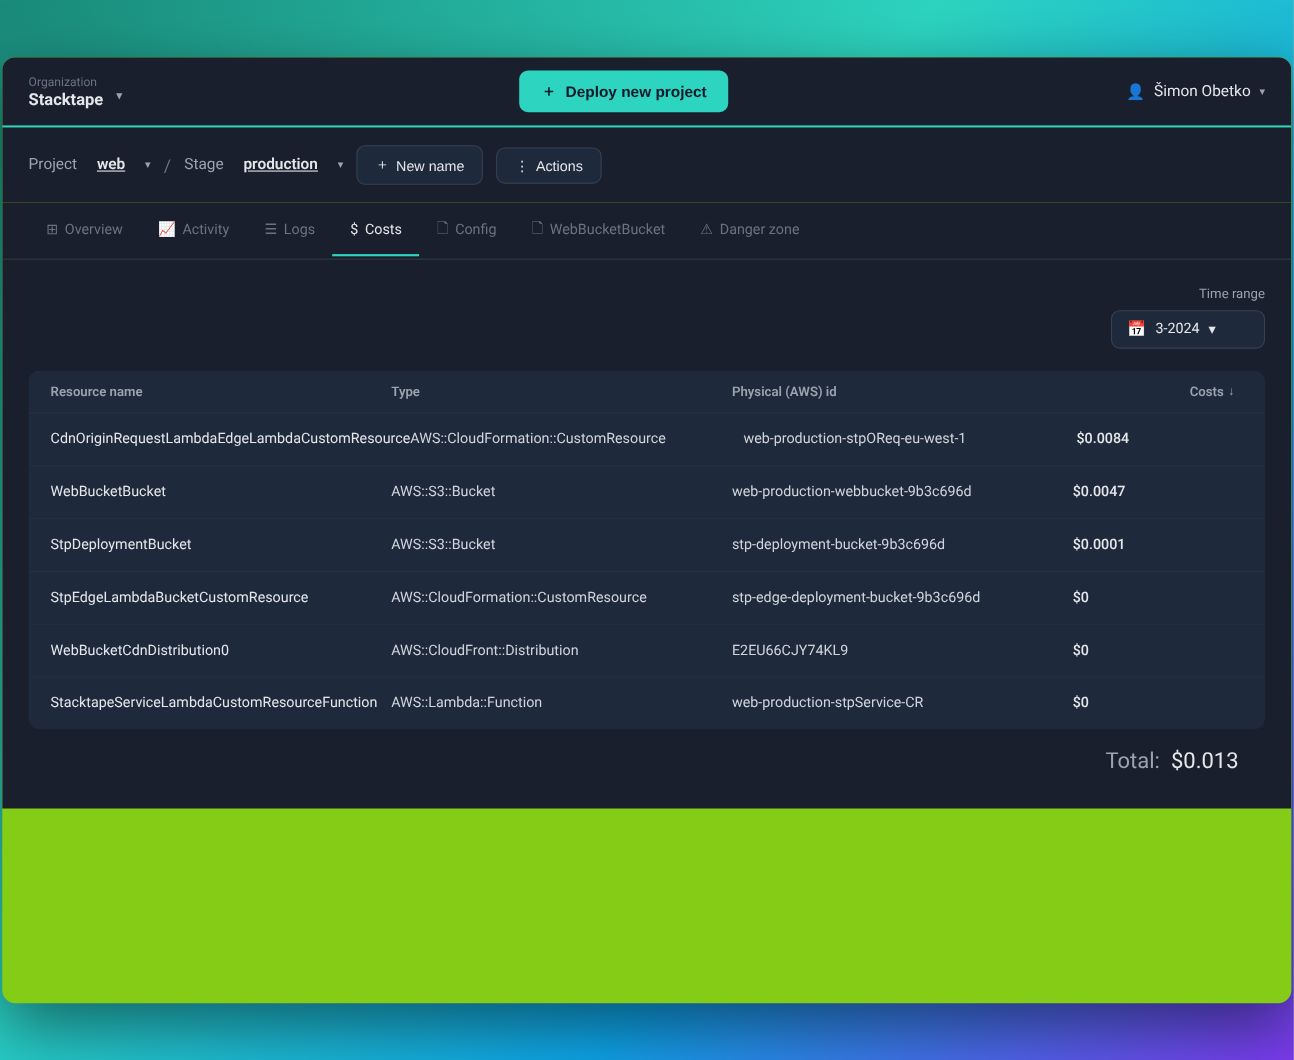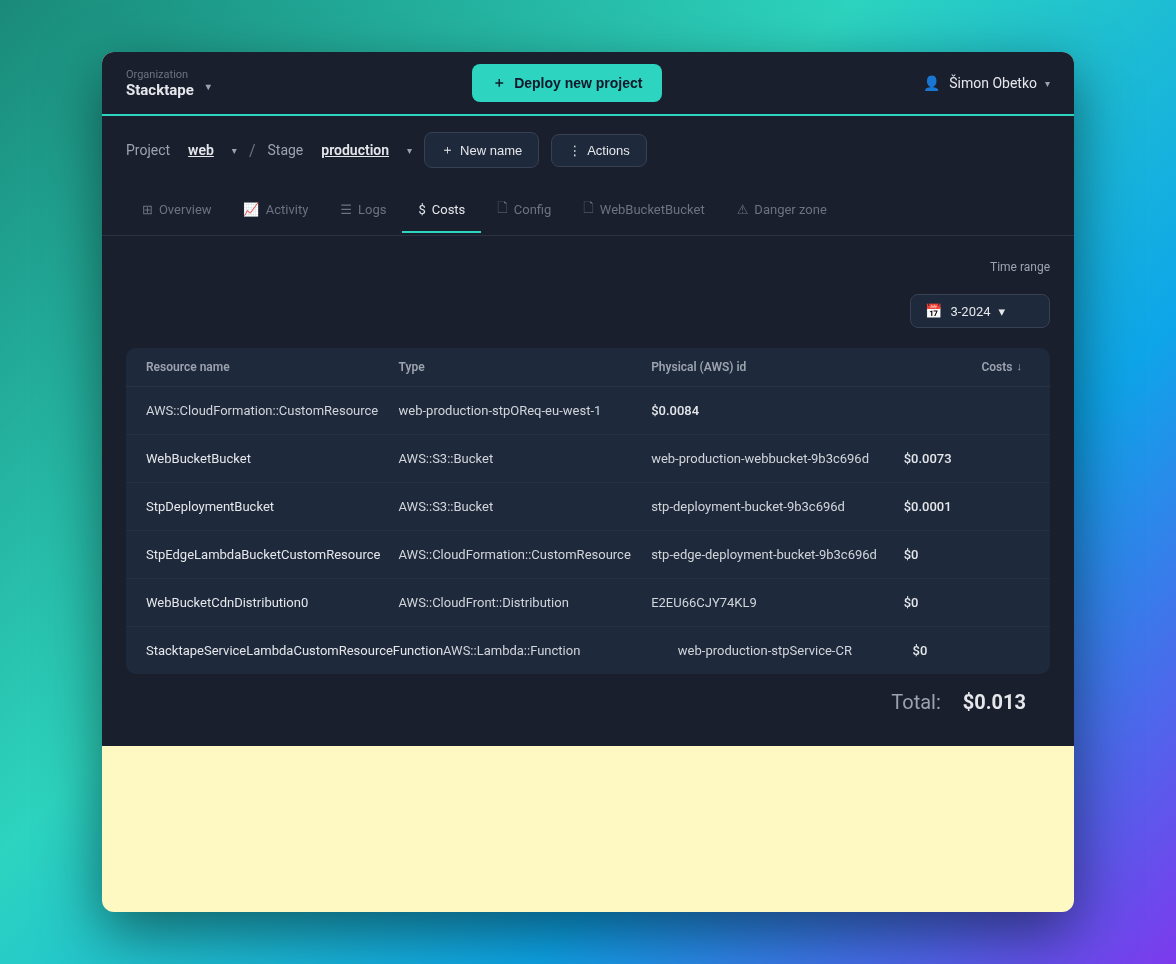--- a/index.html
+++ b/index.html
@@ -6,23 +6,23 @@
     body {
       width: 1176px;
       height: 964px;
       background: linear-gradient(135deg, #1a8a7a 0%, #2dd4bf 40%, #0ea5e9 70%, #7c3aed 100%);
       display: flex;
       align-items: center;
       justify-content: center;
       font-family: -apple-system, BlinkMacSystemFont, 'Segoe UI', Roboto, sans-serif;
     }
     .window {
-      width: 972px;
+      width: 1172px;
       min-height: 860px;
-      background: #fef9c3;
+      background: #84cc16;
       border-radius: 12px;
       overflow: hidden;
       box-shadow: 0 20px 60px rgba(0,0,0,0.5);
     }
     
     .topbar {
       background: #1a1f2e;
       display: flex;
       align-items: center;
       justify-content: space-between;
@@ -155,21 +155,21 @@
     
     .time-range-row {
       display: flex;
       justify-content: flex-end;
       margin-bottom: 20px;
     }
     .time-range-container {
       display: flex;
       flex-direction: column;
       align-items: flex-end;
-      gap: 20px;
+      gap: 8px;
     }
     .time-range-label {
       font-size: 12px;
       color: #9ca3af;
     }
     .time-range-select {
       background: #1e293b;
       border: 1px solid #374151;
       border-radius: 8px;
       padding: 8px 14px;
@@ -219,22 +219,22 @@
     
     .total-row {
       display: flex;
       justify-content: flex-end;
       padding: 16px 24px 8px;
       font-size: 20px;
       color: #9ca3af;
     }
     .total-amount {
       color: #e5e7eb;
-      font-weight: 700;
-      margin-left: 22px;
+      font-weight: 400;
+      margin-left: 10px;
     }
     .sort-icon { font-size: 11px; color: #9ca3af; }
     .cal-icon { font-size: 14px; }
   </style>
 </head>
 <body>
 
 <div class="window">
 
   <div class="topbar">
@@ -335,29 +335,30 @@
         </div>
         <div class="col-header" style="justify-content: flex-end; padding-right: 8px;">
           <span>Costs</span>
           <span class="sort-icon">↓</span>
         </div>
       </div>
 
       <div id="table-body">
 
       <div class="table-row">
+    <div class="cell cell-name">CdnOriginRequestLambdaEdgeLambdaCustomResource</div>
     <div class="cell">AWS::CloudFormation::CustomResource</div>
     <div class="cell">web-production-stpOReq-eu-west-1</div>
     <div class="cell cell-cost">$0.0084</div>
   </div>
           <div class="table-row">
     <div class="cell cell-name">WebBucketBucket</div>
     <div class="cell">AWS::S3::Bucket</div>
     <div class="cell">web-production-webbucket-9b3c696d</div>
-    <div class="cell cell-cost">$0.0073</div>
+    <div class="cell cell-cost">$0.0047</div>
   </div>
           <div class="table-row">
     <div class="cell cell-name">StpDeploymentBucket</div>
     <div class="cell">AWS::S3::Bucket</div>
     <div class="cell">stp-deployment-bucket-9b3c696d</div>
     <div class="cell cell-cost">$0.0001</div>
   </div>
           <div class="table-row">
     <div class="cell cell-name">StpEdgeLambdaBucketCustomResource</div>
     <div class="cell">AWS::CloudFormation::CustomResource</div>

